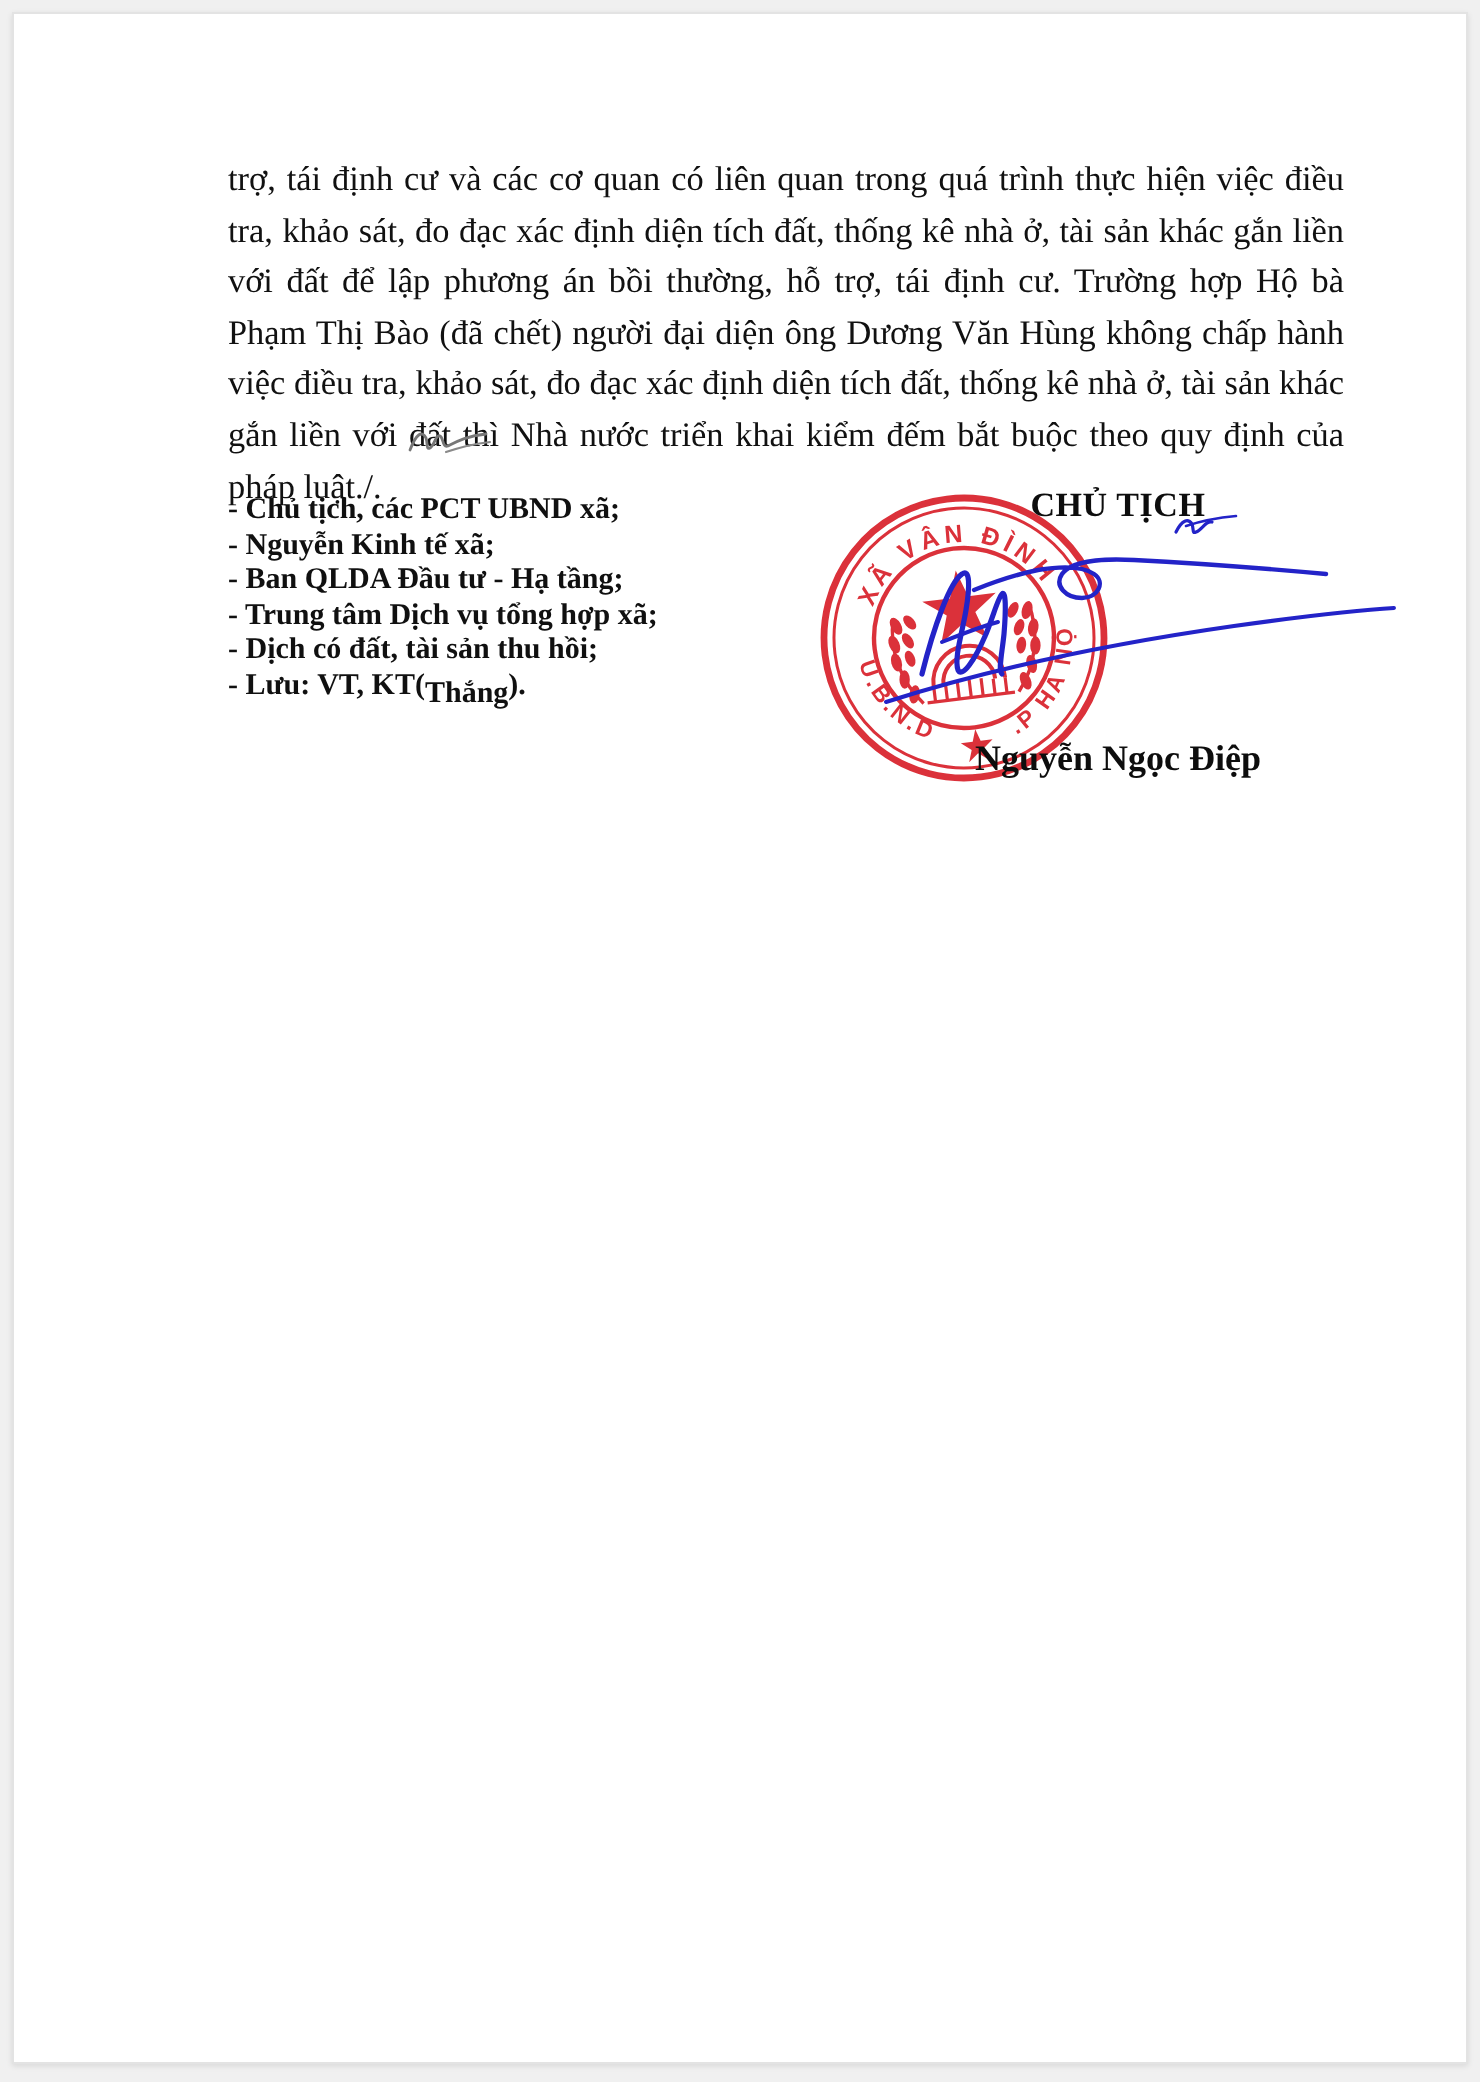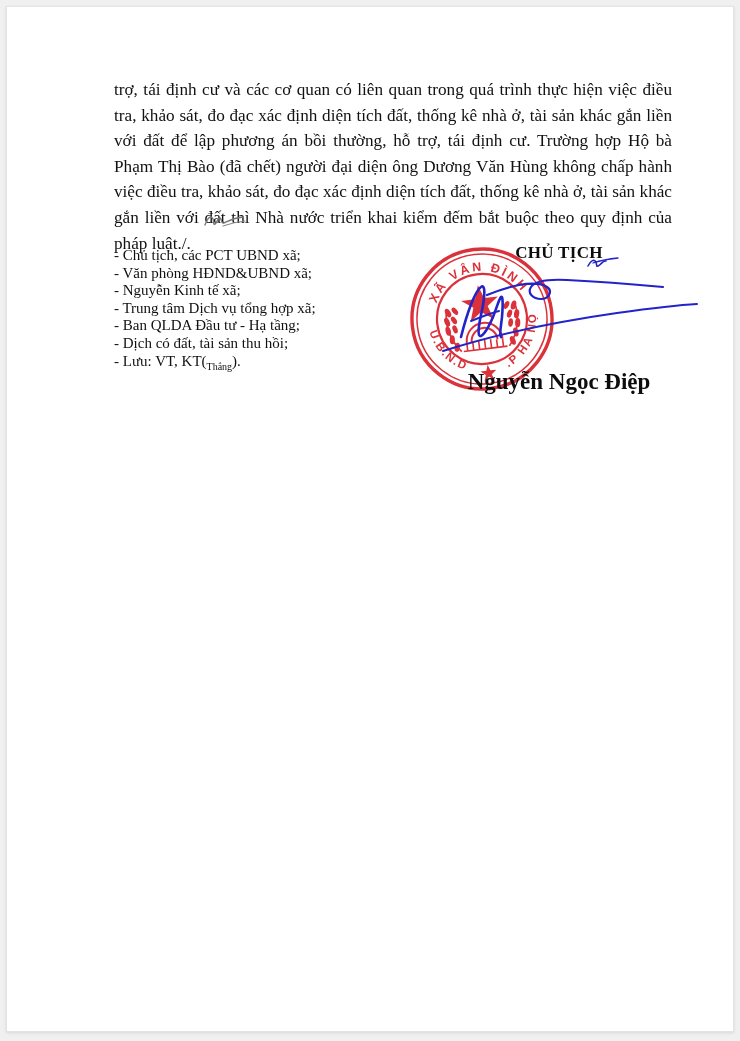--- a/index.html
+++ b/index.html
@@ -76,23 +76,24 @@
   }
   .recipients-list {
     list-style: none;
     margin: 0;
     padding: 0;
   }
   .recipients-list li {
     font-size: 15px;
     line-height: 17.6px;
     white-space: nowrap;
+    font-weight: bold;
   }
   .sub {
-    font-size: 10px;
+    font-size: 15px;
     vertical-align: sub;
   }
 
   
   .sign-block {
     position: absolute;
     left: 432px;
     top: 236px;
     width: 240px;
     text-align: center;
@@ -104,21 +105,21 @@
     color: #0d0d0d;
     position: relative;
     z-index: 4;
   }
   .sign-name {
     position: absolute;
     left: 432px;
     top: 362px;
     width: 240px;
     text-align: center;
-    font-size: 23px;
+    font-size: 18px;
     font-weight: bold;
     color: #0d0d0d;
     z-index: 4;
   }
 
   
   .ink-mark-blue {
     position: absolute;
     left: 578px;
     top: 243px;
@@ -162,24 +163,23 @@
 
     <svg class="ink-initial-grey" viewBox="0 0 44 20">
       <path d="M2,15 C5,7 8,5 10,9 C11,12 10,15 12,14 C14,13 15,7 17,8
                C19,9 18,14 21,13 C25,11 30,8 40,7" fill="none" stroke="#777777" stroke-width="1.4" stroke-linecap="round"></path>
       <path d="M20,16 C26,14 33,12 42,11" fill="none" stroke="#8a8a8a" stroke-width="1.1" stroke-linecap="round"></path>
     </svg>
 
     <div class="recipients">
       <ul class="recipients-list">
         <li>- Chủ tịch, các PCT UBND xã;</li>
-        <li>- Văn phòng HĐND&amp;UBND xã;</li>
         <li>- Nguyễn Kinh tế xã;</li>
+        <li>- Ban QLDA Đầu tư - Hạ tầng;</li>
         <li>- Trung tâm Dịch vụ tổng hợp xã;</li>
-        <li>- Ban QLDA Đầu tư - Hạ tầng;</li>
         <li>- Dịch có đất, tài sản thu hồi;</li>
         <li>
           <span>- Lưu: VT, KT(</span><span class="sub">Thắng</span><span>).</span>
         </li>
       </ul>
     </div>
 
     <svg class="seal" viewBox="0 0 148 148">
       <defs>
         <path id="arcTop" d="M 26,74 A 48,48 0 0 1 122,74"></path>

